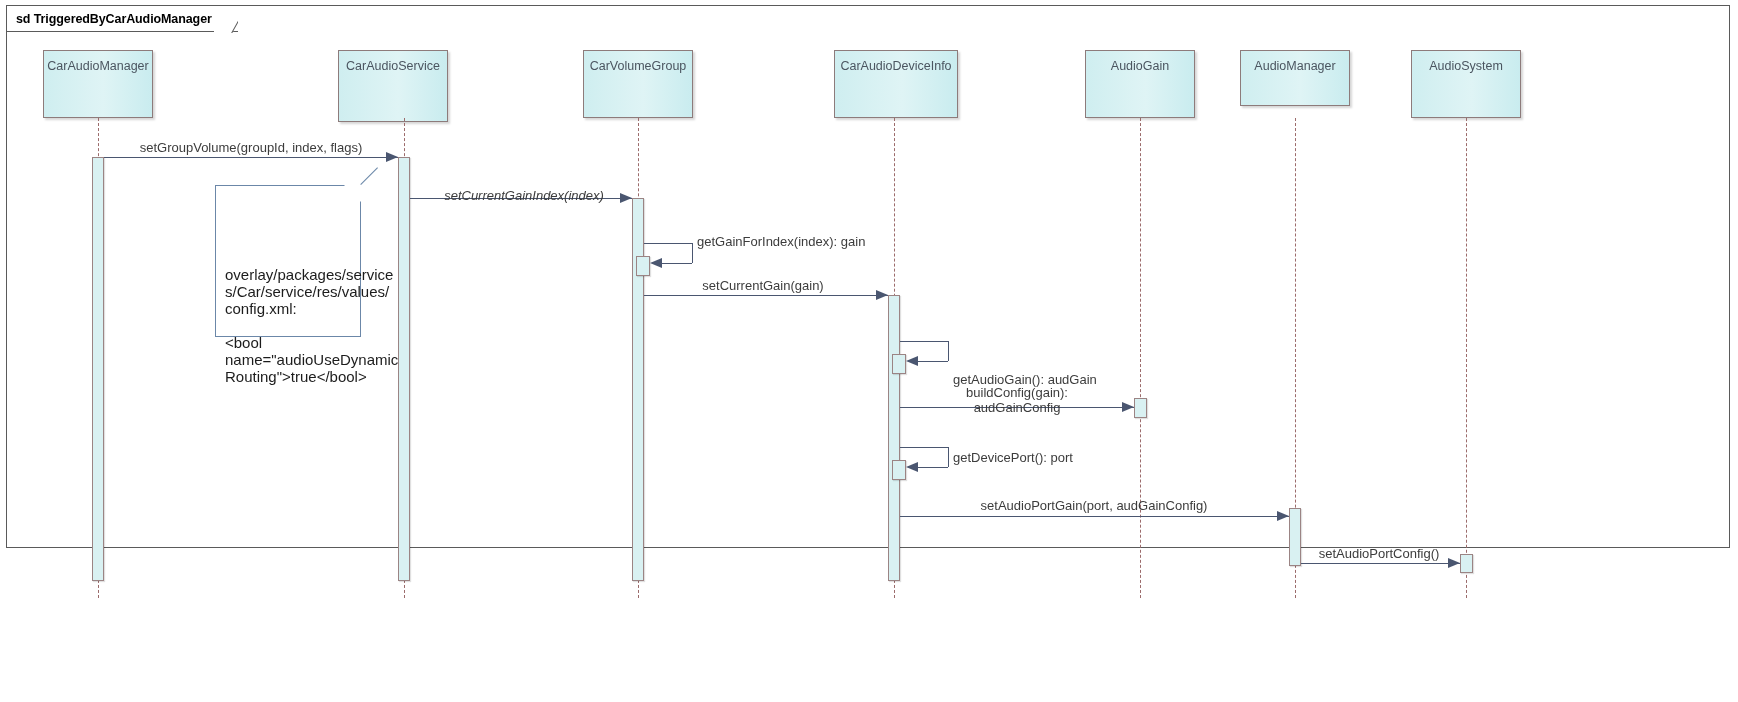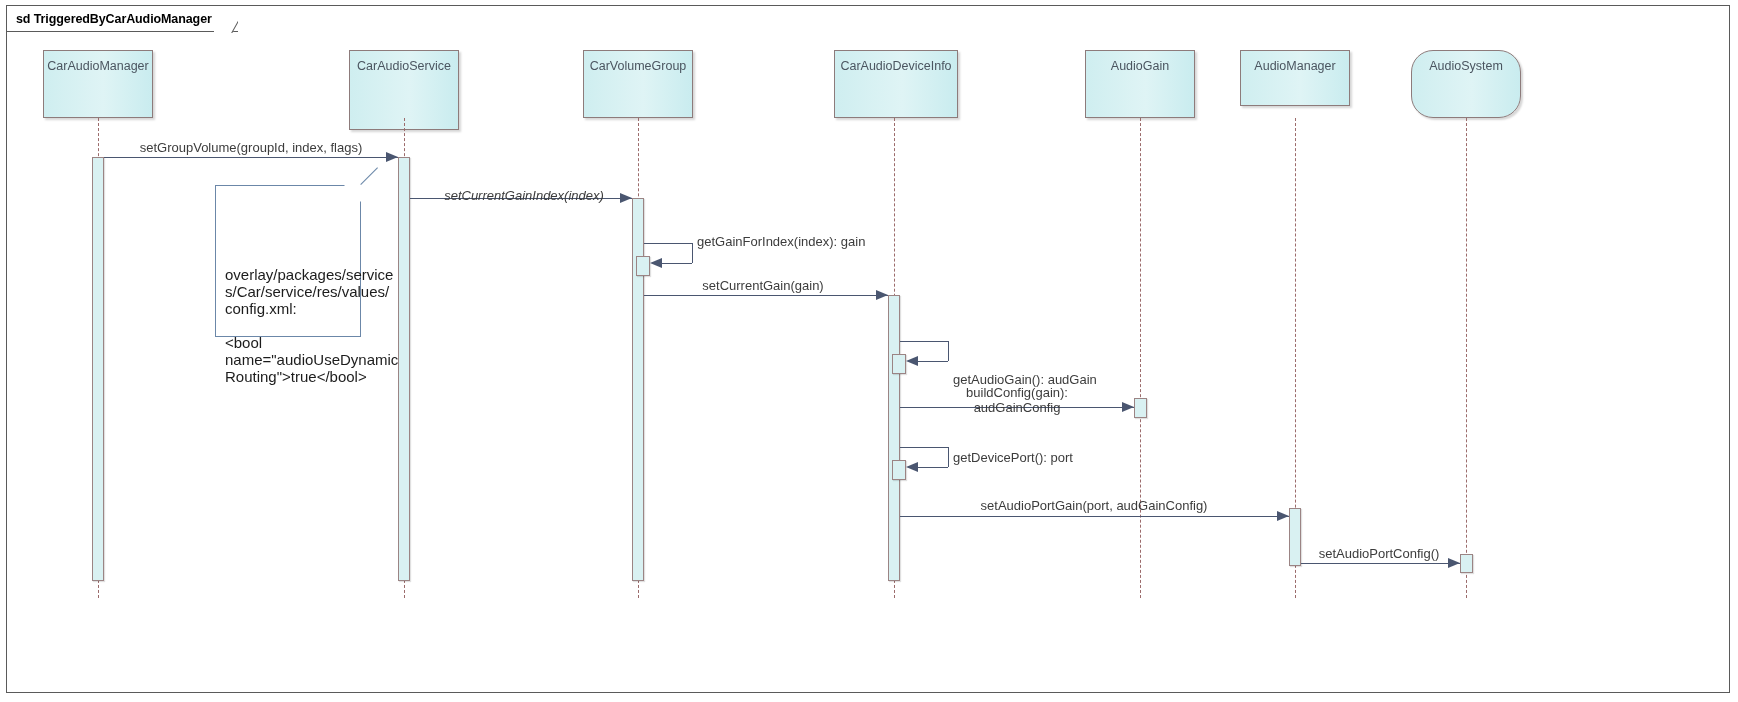--- a/index.html
+++ b/index.html
@@ -15,21 +15,21 @@
     background: #ffffff;
     overflow: hidden;
   }
 
   
   .frame {
     position: absolute;
     left: 6px;
     top: 5px;
     width: 1724px;
-    height: 688px;
+    height: 543px;
     border: 1px solid #5a5a5a;
     box-sizing: border-box;
     background: #ffffff;
   }
   .frame-tab {
     position: absolute;
     left: 0px;
     top: 0px;
     height: 26px;
     box-sizing: border-box;
@@ -176,36 +176,36 @@
   <div class="frame">
     <div class="frame-tab">
       <span>sd TriggeredByCarAudioManager</span>
     </div>
     <div class="frame-tab-clip" id="tabclip" style="left: 206.766px;"></div>
   </div>
 
   <div class="actor" style="left:43px; top:50px; width:110px; height:68px;">
     <span class="actor-label">CarAudioManager</span>
   </div>
-  <div class="actor" style="left:349px; top:50px; width:110px; height:80px;">
+  <div class="actor" style="left:338px; top:50px; width:110px; height:72px;">
     <span class="actor-label">CarAudioService</span>
   </div>
   <div class="actor" style="left:583px; top:50px; width:110px; height:68px;">
     <span class="actor-label">CarVolumeGroup</span>
   </div>
   <div class="actor" style="left:834px; top:50px; width:124px; height:68px;">
     <span class="actor-label">CarAudioDeviceInfo</span>
   </div>
   <div class="actor" style="left:1085px; top:50px; width:110px; height:68px;">
     <span class="actor-label">AudioGain</span>
   </div>
   <div class="actor" style="left:1240px; top:50px; width:110px; height:56px;">
     <span class="actor-label">AudioManager</span>
   </div>
-  <div class="actor" style="left:1411px; top:50px; width:110px; height:68px;border-radius:22px;">
+  <div class="actor" style="left:1411px; top:50px; width:110px; height:68px;">
     <span class="actor-label">AudioSystem</span>
   </div>
 
   <div class="lifeline" style="left:98px;  top:118px; height:480px;"></div>
   <div class="lifeline" style="left:404px; top:118px; height:480px;"></div>
   <div class="lifeline" style="left:638px; top:118px; height:480px;"></div>
   <div class="lifeline" style="left:894px; top:118px; height:480px;"></div>
   <div class="lifeline" style="left:1140px; top:118px; height:480px;"></div>
   <div class="lifeline" style="left:1295px; top:118px; height:480px;"></div>
   <div class="lifeline" style="left:1466px; top:118px; height:480px;"></div>

